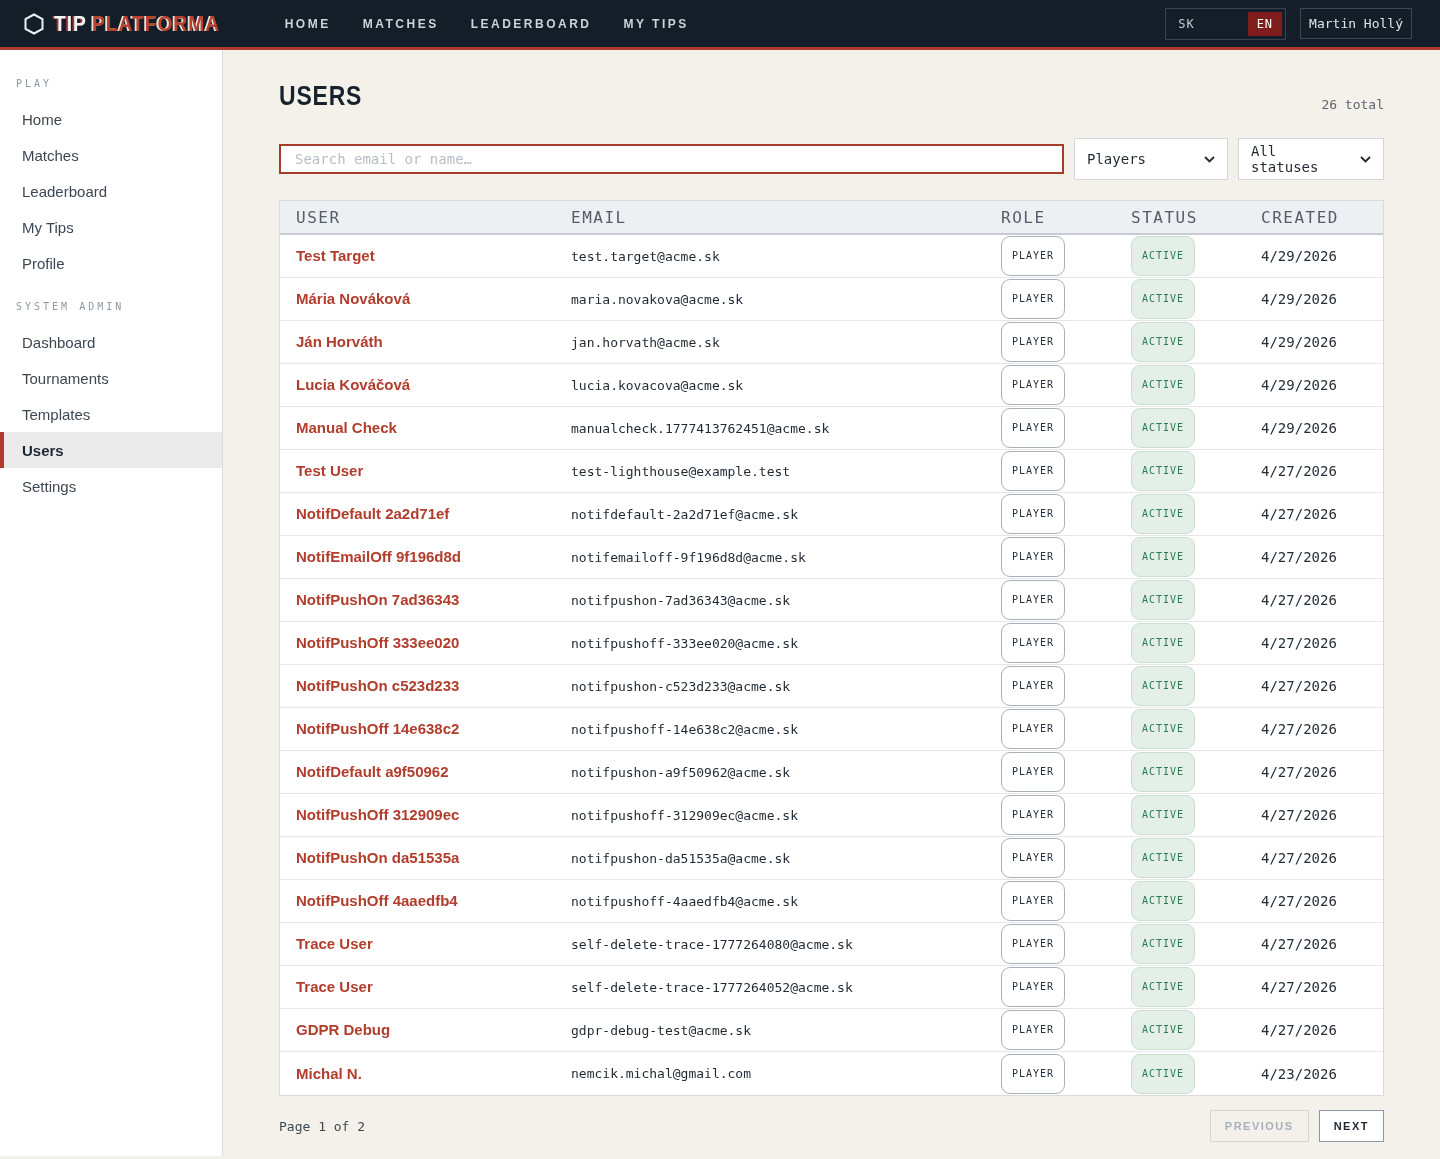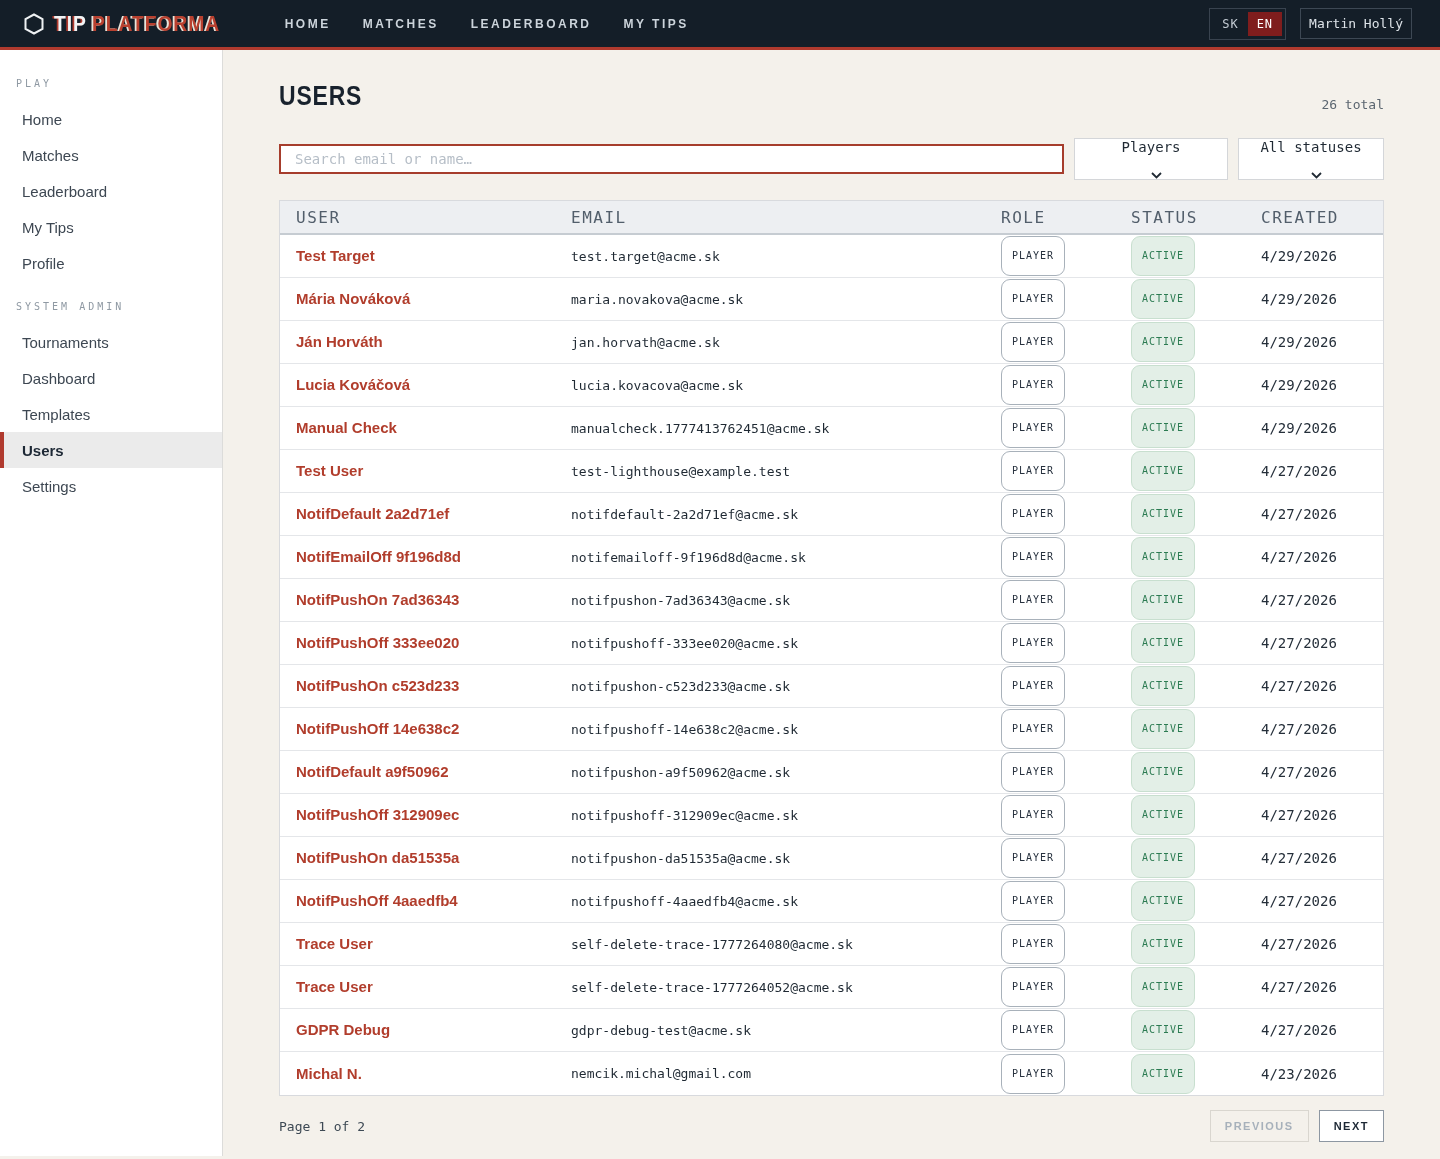--- a/index.html
+++ b/index.html
@@ -43,20 +43,21 @@
     cursor: pointer;
     white-space: nowrap;
   }
   .topbar-right { margin-left: auto; display: flex; align-items: center; gap: 14px; }
   .lang-toggle {
     display: flex; align-items: center;
     border: 1px solid #39434f;
     padding: 3px;
     font-size: 12px;
     letter-spacing: 1px;
+    gap: 44px;
   }
   .lang-sk { color: #c4ccd4; padding: 5px 9px; cursor: pointer; }
   .lang-en { background: #7f1d1d; color: #ffffff; padding: 5px 9px; cursor: pointer; }
   .user-button {
     border: 1px solid #3d4854;
     background: transparent;
     color: #dde3e8;
     font-size: 13px;
     padding: 7px 8px;
     cursor: pointer;
@@ -127,21 +128,20 @@
     background: #ffffff;
     border: 1px solid #d4d6d9;
     display: flex;
     align-items: center;
     justify-content: space-between;
     padding: 0 12px;
     font-family: "DejaVu Sans Mono", monospace;
     font-size: 14px;
     color: #1f2933;
     cursor: pointer;
-    flex-direction: column;
   }
   .select-role { width: 154px; }
   .select-status { width: 146px; }
   .chevron { display: flex; margin-left: 10px; }
 
   
   .users-table {
     margin-top: 20px;
     background: #ffffff;
     border: 1px solid #d8dade;
@@ -241,22 +241,22 @@
     <div class="side-section">
       <div class="side-label mono">PLAY</div>
       <div class="side-item">Home</div>
       <div class="side-item">Matches</div>
       <div class="side-item">Leaderboard</div>
       <div class="side-item">My Tips</div>
       <div class="side-item">Profile</div>
     </div>
     <div class="side-section">
       <div class="side-label mono">SYSTEM ADMIN</div>
+      <div class="side-item">Dashboard</div>
       <div class="side-item">Tournaments</div>
-      <div class="side-item">Dashboard</div>
       <div class="side-item">Templates</div>
       <div class="side-item active">Users</div>
       <div class="side-item">Settings</div>
     </div>
   </aside>
 
   <main class="main">
     <div class="main-header">
       <h1 class="page-title">USERS</h1>
       <span class="total-count mono">26 total</span>

